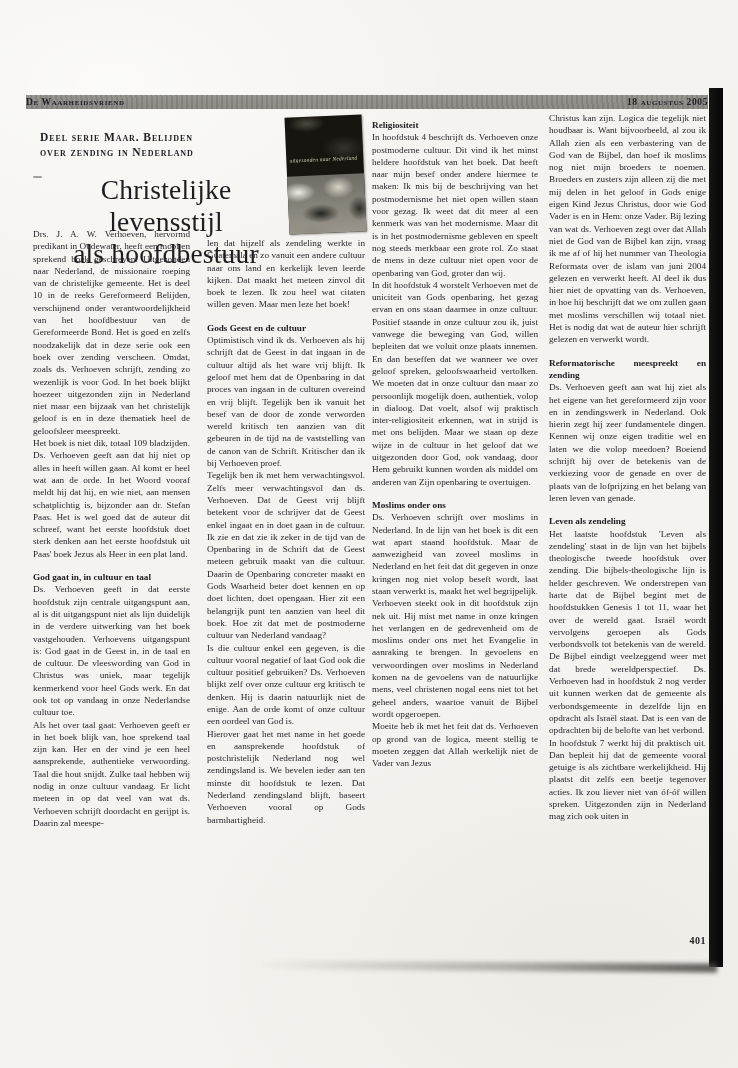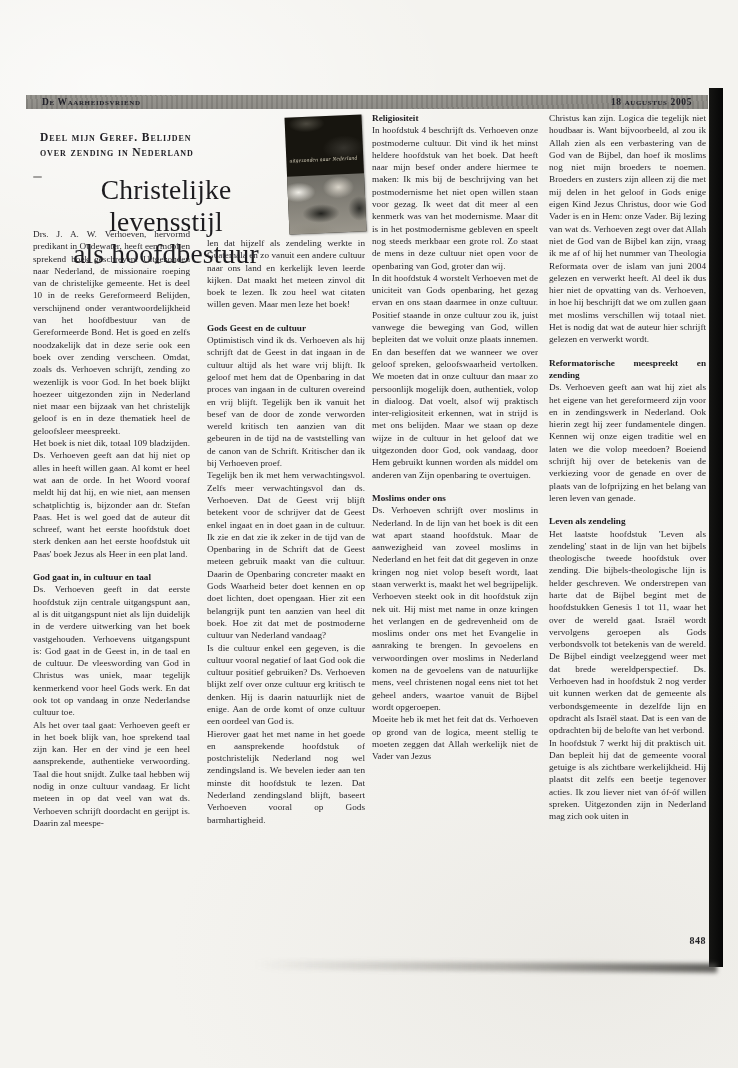--- a/index.html
+++ b/index.html
@@ -16,21 +16,21 @@
       #f4f3ef;
     color:#262429;
   }
   
   .topbar{
     position:absolute;left:26px;top:95px;width:682px;height:14px;
     background:
       repeating-linear-gradient(87deg, rgba(70,70,66,.18) 0 2px, rgba(160,158,152,.12) 2px 5px),
       linear-gradient(#96948e,#8b8984);
     display:flex;justify-content:space-between;align-items:center;
-    padding:0 16px;box-sizing:border-box;
+    padding:0 0;box-sizing:border-box;
   }
   .topbar .journal,.topbar .date{
     font-variant:small-caps;font-weight:bold;font-size:9.5px;letter-spacing:.6px;
     color:#22222a;white-space:nowrap;line-height:14px;
   }
   
   .edge-strip{
     position:absolute;left:709px;top:88px;width:14px;height:879px;
     background:linear-gradient(to right,#151513,#060606);
   }
@@ -79,21 +79,21 @@
       radial-gradient(ellipse 34px 12px at 30% 95%, #8f8b80, transparent 70%),
       linear-gradient(#6f6d66,#9a968c);
   }
   
   .col{
     position:absolute;font-size:9.2px;line-height:12.3px;
     text-align:justify;color:#29272c;overflow:hidden;
   }
   .col p{margin:0;}
   .col h3{margin:11px 0 0 0;font-size:9.2px;line-height:12.3px;color:#1e1d21;}
-  .col h3:first-child{margin-top:0;}
+  .col h3:first-child{margin-top:7px;}
   .col1{left:33px;top:228px;width:157px;height:692px;}
   .col2{left:196px;top:237px;width:158px;height:712px;margin-left:11px;}
   .col3{left:372px;top:112px;width:166px;height:836px;}
   .col4{left:549px;top:112px;width:157px;height:856px;}
   
   .pageno{
     position:absolute;left:672px;top:935px;width:34px;
     text-align:right;font-size:10px;font-weight:bold;color:#232226;letter-spacing:.5px;
   }
 </style>
@@ -104,21 +104,21 @@
 
   <div class="topbar">
     <span class="journal">De Waarheidsvriend</span>
     <span class="date">18 augustus 2005</span>
   </div>
 
   <div class="edge-strip"></div>
   <div class="bottom-shadow"></div>
 
   <div class="kicker">
-    <div>Deel mijn Geref. Belijden</div>
+    <div>Deel serie Maar. Belijden</div>
     <div>over zending in Nederland</div>
   </div>
 
   <div class="artifact-mark"></div>
 
   <h1 class="title"><span>Christelijke levensstijl</span><br><span>als hoofdbestuur</span></h1>
 
   <div class="cover">
     <div class="cover-caption">uitgezonden naar Nederland</div>
     <div class="cover-photo"></div>
@@ -149,15 +149,15 @@
     </div>
   <div class="col col4">
       <p>Christus kan zijn. Logica die tegelijk niet houdbaar is. Want bijvoorbeeld, al zou ik Allah zien als een verbastering van de God van de Bijbel, dan hoef ik moslims nog niet mijn broeders te noemen. Broeders en zusters zijn alleen zij die met mij delen in het geloof in Gods enige eigen Kind Jezus Christus, door wie God Vader is en in Hem: onze Vader. Bij lezing van wat ds. Verhoeven zegt over dat Allah niet de God van de Bijbel kan zijn, vraag ik me af of hij het nummer van Theologia Reformata over de islam van juni 2004 gelezen en verwerkt heeft. Al deel ik dus hier niet de opvatting van ds. Verhoeven, in hoe hij beschrijft dat we om zullen gaan met moslims verschillen wij totaal niet. Het is nodig dat wat de auteur hier schrijft gelezen en verwerkt wordt.</p>
       <h3>Reformatorische meespreekt en zending</h3>
       <p>Ds. Verhoeven geeft aan wat hij ziet als het eigene van het gereformeerd zijn voor en in zendingswerk in Nederland. Ook hierin zegt hij zeer fundamentele dingen. Kennen wij onze eigen traditie wel en laten we die volop meedoen? Boeiend schrijft hij over de betekenis van de verkiezing voor de genade en over de plaats van de lofprijzing en het belang van leren leven van genade.</p>
       <h3>Leven als zendeling</h3>
       <p>Het laatste hoofdstuk 'Leven als zendeling' staat in de lijn van het bijbels theologische tweede hoofdstuk over zending. Die bijbels-theologische lijn is helder geschreven. We onderstrepen van harte dat de Bijbel begint met de hoofdstukken Genesis 1 tot 11, waar het over de wereld gaat. Israël wordt vervolgens geroepen als Gods verbondsvolk tot betekenis van de wereld. De Bijbel eindigt veelzeggend weer met dat brede wereldperspectief. Ds. Verhoeven had in hoofdstuk 2 nog verder uit kunnen werken dat de gemeente als verbondsgemeente in dezelfde lijn en opdracht als Israël staat. Dat is een van de opdrachten bij de belofte van het verbond.</p>
       <p>In hoofdstuk 7 werkt hij dit praktisch uit. Dan bepleit hij dat de gemeente vooral getuige is als zichtbare werkelijkheid. Hij plaatst dit zelfs een beetje tegenover acties. Ik zou liever niet van óf-óf willen spreken. Uitgezonden zijn in Nederland mag zich ook uiten in</p>
     </div>
 
-  <div class="pageno">848</div>
+  <div class="pageno">401</div>
 
 </div>
 
 </body></html>

